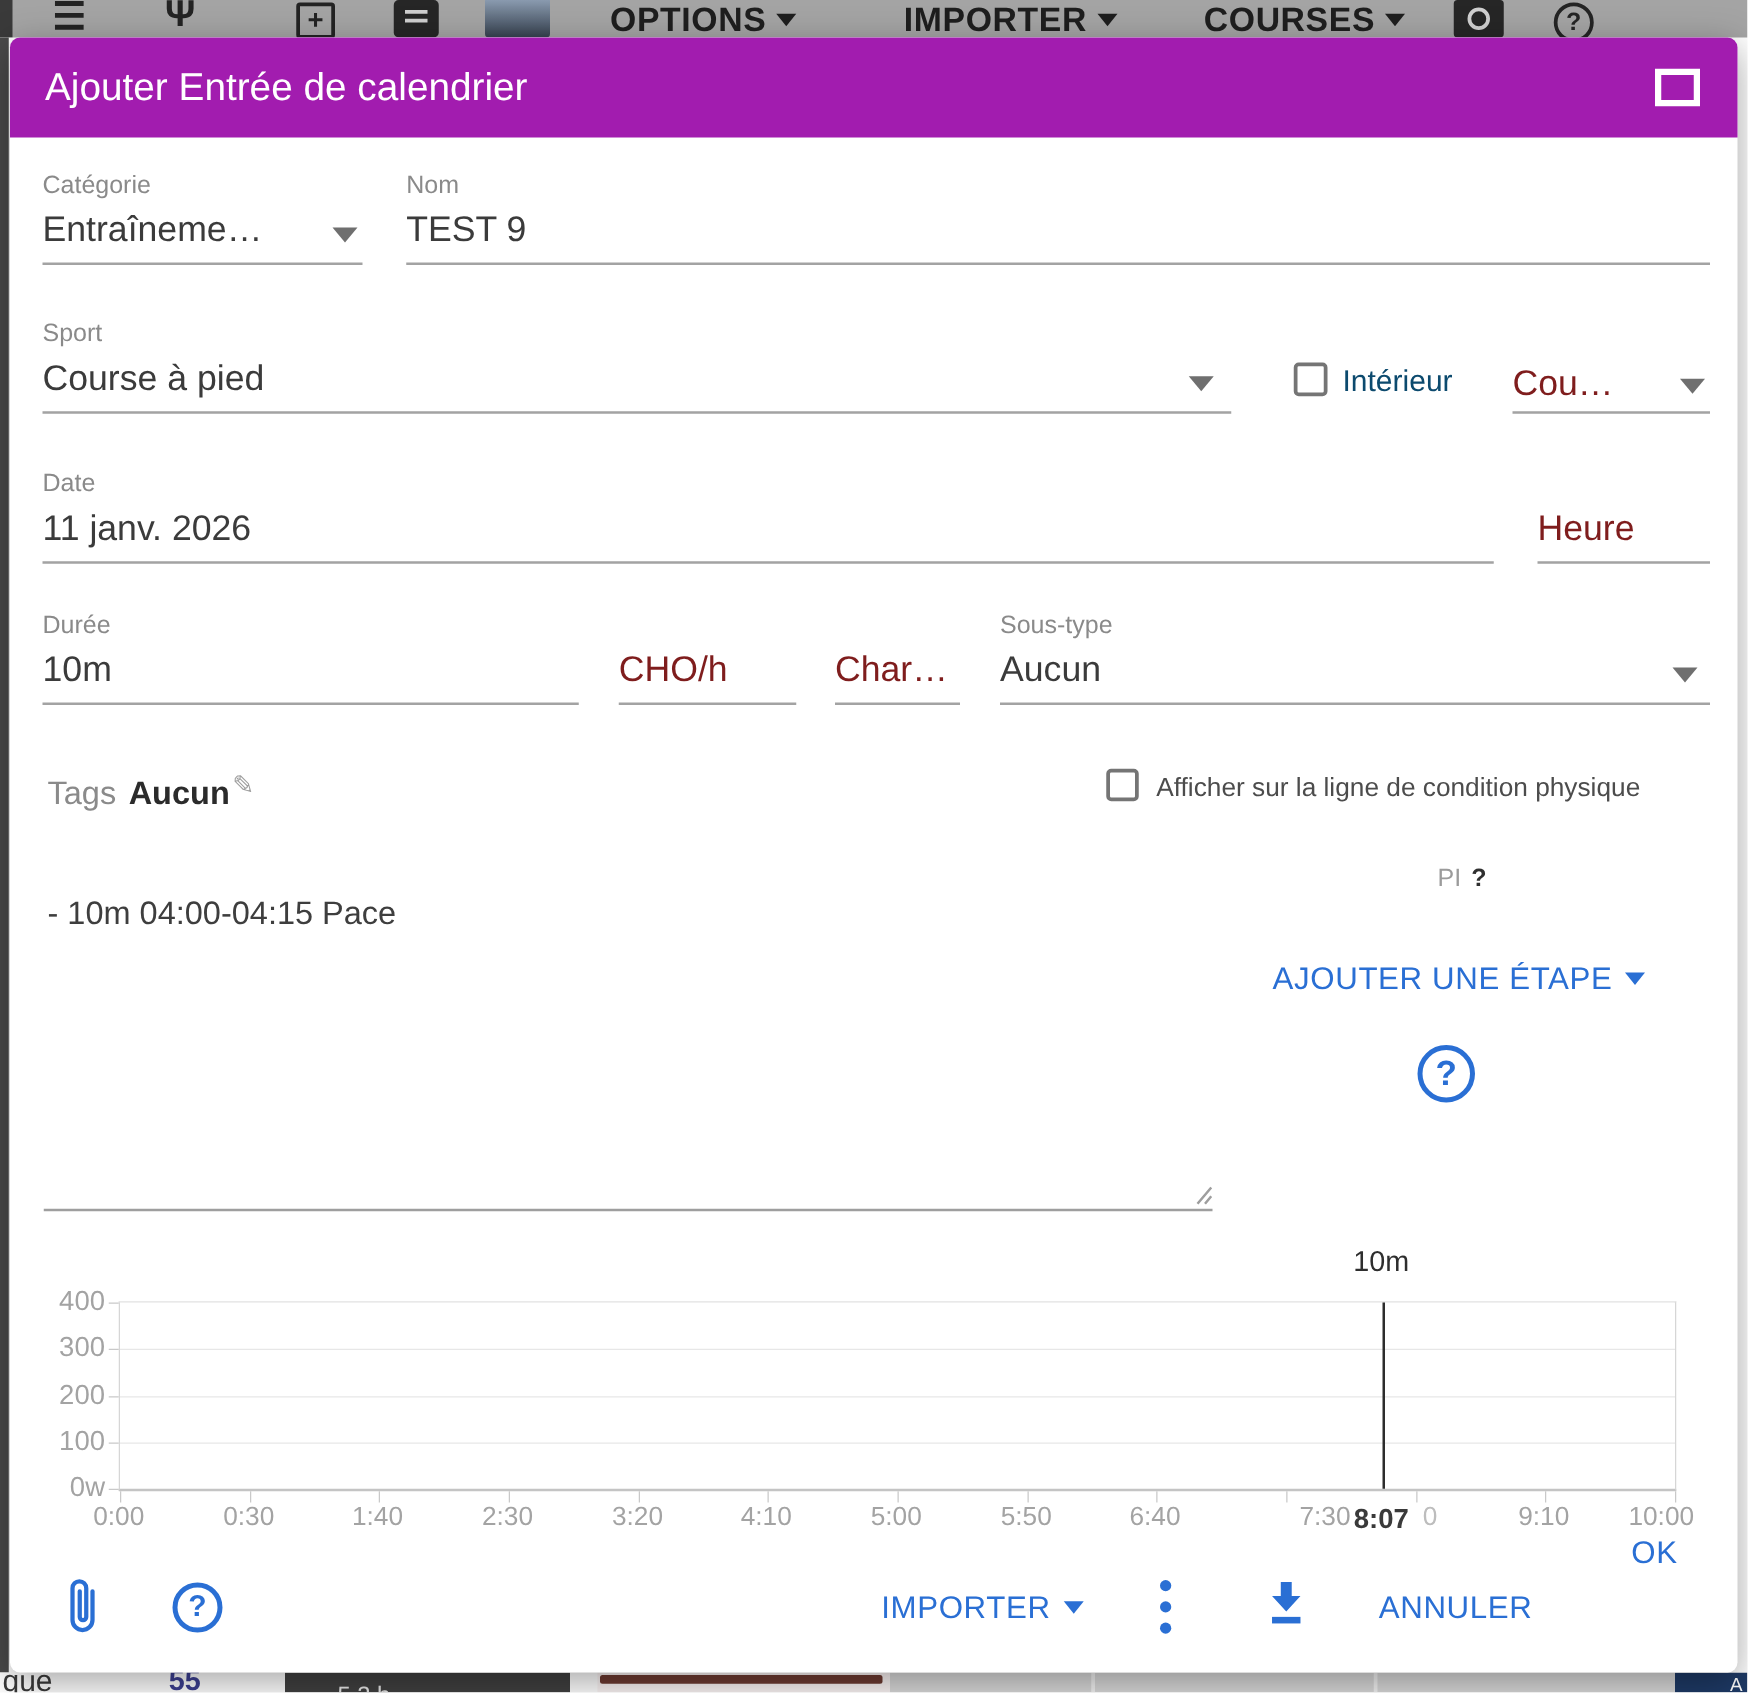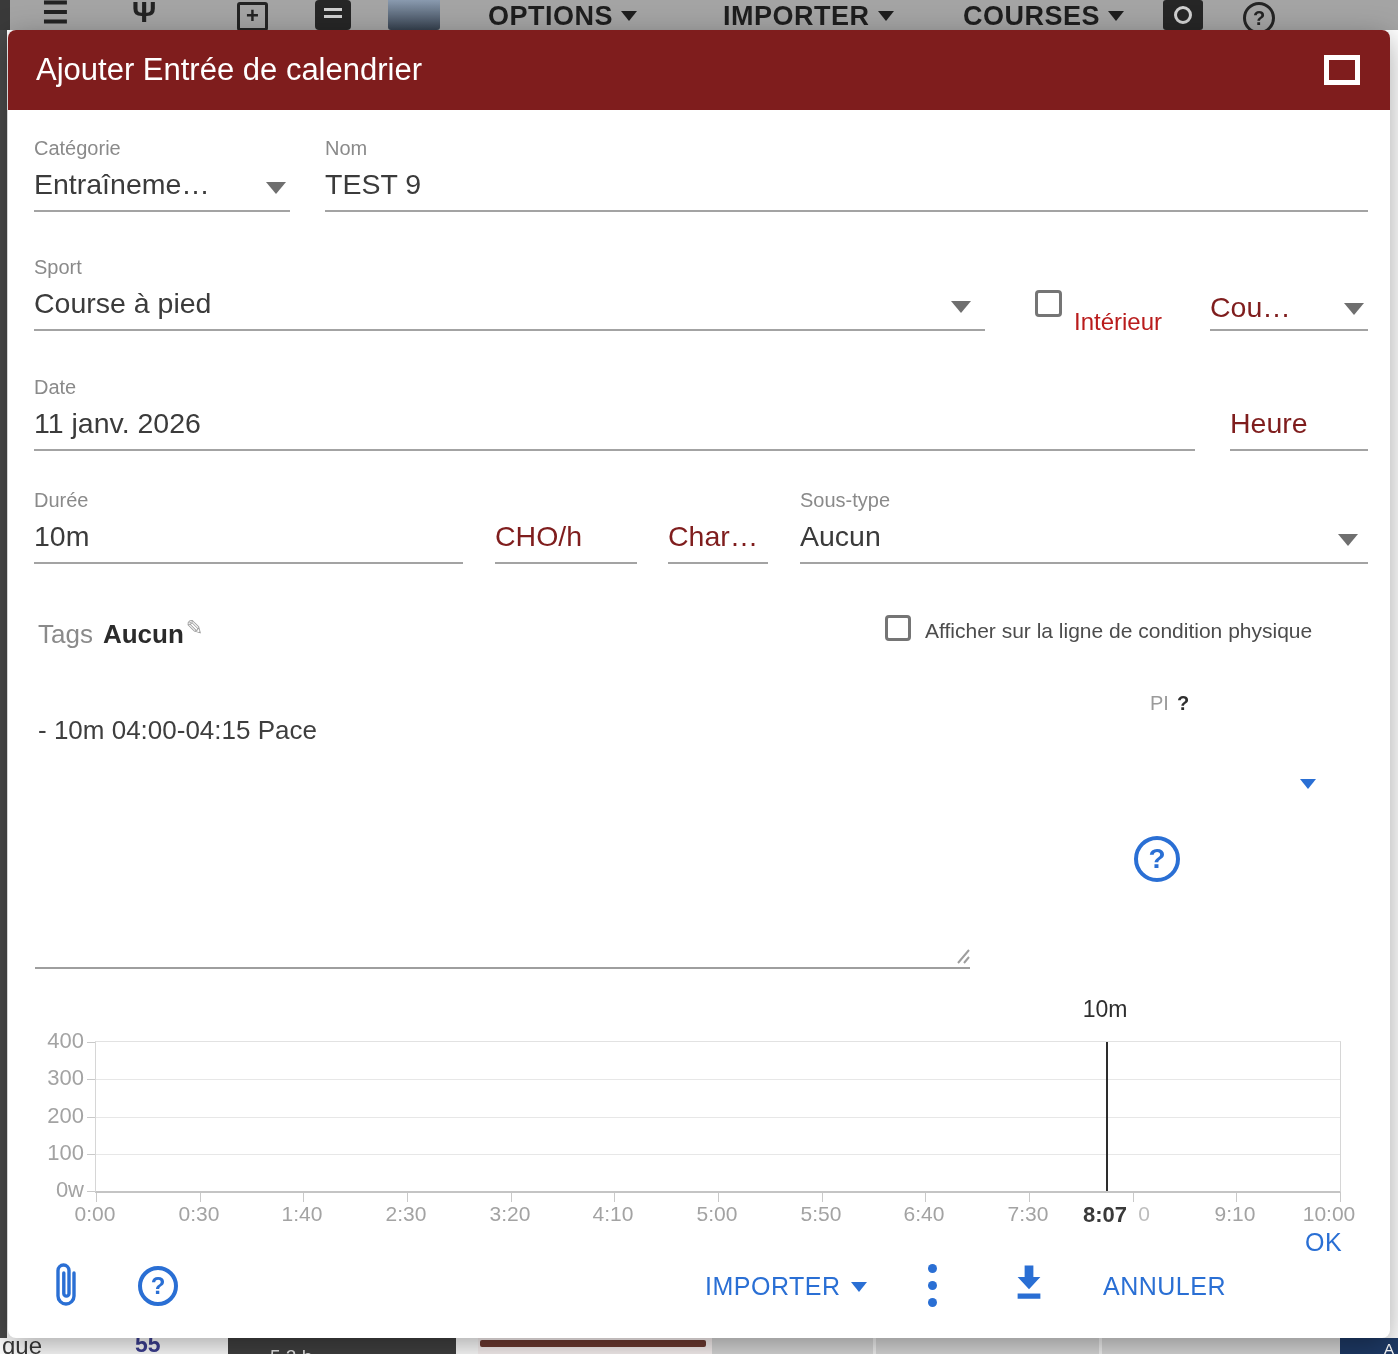--- a/index.html
+++ b/index.html
@@ -32,21 +32,21 @@
   .bs-dark span{position:absolute;left:42px;top:8px;font-size:19px;color:#e8e8e8;}
   .bs-maroon{position:absolute;left:478px;top:0;width:234px;height:16px;background:#fbf4f4;}
   .bs-maroon i{position:absolute;left:2px;top:2px;width:226px;height:7px;background:#6e3a31;border-radius:2px;}
   .bs-gray{position:absolute;left:712px;top:0;width:628px;height:16px;background:#d9d9d9;}
   .bs-sep{position:absolute;top:0;width:3px;height:16px;background:#f2f2f2;}
   .bs-navy{position:absolute;left:1340px;top:0;width:58px;height:16px;background:#1e3a66;}
   .bs-navy span{position:absolute;left:44px;top:2px;font-size:15px;color:#fff;}
   
   .dialog{position:absolute;left:8px;top:30px;width:1382px;height:1308px;background:#fff;border-radius:8px;
           box-shadow:0 8px 30px rgba(0,0,0,.35);}
-  .titlebar{position:absolute;left:0;top:0;width:1382px;height:80px;background:#7f1d1d;border-radius:8px 8px 0 0;}
+  .titlebar{position:absolute;left:0;top:0;width:1382px;height:80px;background:#a21caf;border-radius:8px 8px 0 0;}
   .title{position:absolute;left:28px;top:22px;font-size:31px;color:#fff;}
   .maxbox{position:absolute;right:30px;top:25px;width:26px;height:20px;border:5px solid #fff;}
   .flabel{position:absolute;font-size:20px;color:#8a8a8a;white-space:nowrap;}
   .ufield{position:absolute;height:46px;border-bottom:2px solid #a3a3a3;box-sizing:border-box;overflow:visible;}
   .fvalue{display:block;padding-top:2px;font-size:28.5px;color:#3b3b3b;white-space:nowrap;overflow:hidden;
           text-overflow:ellipsis;}
   .fvalue.gray{color:#7f1d1d;}
   .caret{position:absolute;width:0;height:0;border-left:10px solid transparent;border-right:10px solid transparent;
          border-top:12px solid #6f6f6f;}
   .checkbox{position:absolute;border:3px solid #757575;border-radius:4px;background:#fff;box-sizing:border-box;}
@@ -150,21 +150,21 @@
     <div class="ufield" style="left:317px;top:136px;width:1043px">
       <span class="fvalue">TEST 9</span>
     </div>
 
     <div class="flabel" style="left:26px;top:226px">Sport</div>
     <div class="ufield" style="left:26px;top:255px;width:951px">
       <span class="fvalue">Course à pied</span>
       <i class="caret" style="right:14px;top:16px"></i>
     </div>
     <div class="checkbox" style="left:1027px;top:260px;width:27px;height:27px"></div>
-    <div class="cblabel" style="left:1066px;top:278px;font-size:24px;color:#b91c1c">Intérieur</div>
+    <div class="cblabel" style="left:1066px;top:262px;font-size:24px;color:#0c4a6e">Intérieur</div>
     <div class="ufield" style="left:1202px;top:259px;width:158px;height:42px">
       <span class="fvalue gray" style="width:110px">Cou…</span>
       <i class="caret" style="right:4px;top:14px"></i>
     </div>
 
     <div class="flabel" style="left:26px;top:346px">Date</div>
     <div class="ufield" style="left:26px;top:375px;width:1161px">
       <span class="fvalue">11 janv. 2026</span>
     </div>
     <div class="ufield" style="left:1222px;top:375px;width:138px">
@@ -197,21 +197,21 @@
       <span class="pi-lab">PI</span><span class="pi-q">?</span>
     </div>
 
     <div class="steps-area">
       <div class="steps-text">- 10m 04:00-04:15 Pace</div>
       <svg class="resize-handle" width="16" height="16">
         <path d="M15 2 L4 15 M15 9 L10 15" stroke="#9e9e9e" stroke-width="2" fill="none"></path>
       </svg>
     </div>
 
-    <div class="addstep"><i class="caret-blue"></i></div>
+    <div class="addstep"><span>AJOUTER UNE ÉTAPE</span><i class="caret-blue"></i></div>
     <div class="helpcircle mid">?</div>
 
     <div class="chart">
       <div class="cursor-duration" style="left: 1097px;">10m</div>
       <div class="plot">
           <div class="ytick" style="top: 0px;"></div>
           <div class="gridline" style="top: 37px;"></div>
           <div class="ytick" style="top: 37px;"></div>
           <div class="gridline" style="top: 75px;"></div>
           <div class="ytick" style="top: 75px;"></div>
@@ -243,21 +243,21 @@
       <div class="xlabels">
           <div class="xlab" style="left: 0px;">0:00</div>
           <div class="xlab" style="left: 104px;">0:30</div>
           <div class="xlab" style="left: 207px;">1:40</div>
           <div class="xlab" style="left: 311px;">2:30</div>
           <div class="xlab" style="left: 415px;">3:20</div>
           <div class="xlab" style="left: 518px;">4:10</div>
           <div class="xlab" style="left: 622px;">5:00</div>
           <div class="xlab" style="left: 726px;">5:50</div>
           <div class="xlab" style="left: 829px;">6:40</div>
-          <div class="xlab" style="left: 933px;">7:30</div>
+          <div class="xlab" style="left: 965px;">7:30</div>
           <div class="xlab bold" style="left: 1010px;">8:07</div>
           <div class="xlab faint" style="left: 1049px;">0</div>
           <div class="xlab" style="left: 1140px;">9:10</div>
           <div class="xlab" style="left: 1234px;">10:00</div>
         </div>
     </div>
 
     <svg style="position:absolute;left:40px;top:1230px" width="36" height="50" viewBox="0 0 36 50">
       <path d="M26 13 v23 a8 8 0 0 1 -16 0 V10.5 a5.5 5.5 0 0 1 11 0 v23 a2.6 2.6 0 0 1 -5.2 0 V13" fill="none" stroke="#2a6fd4" stroke-width="3.4" stroke-linecap="round"></path>
     </svg>

